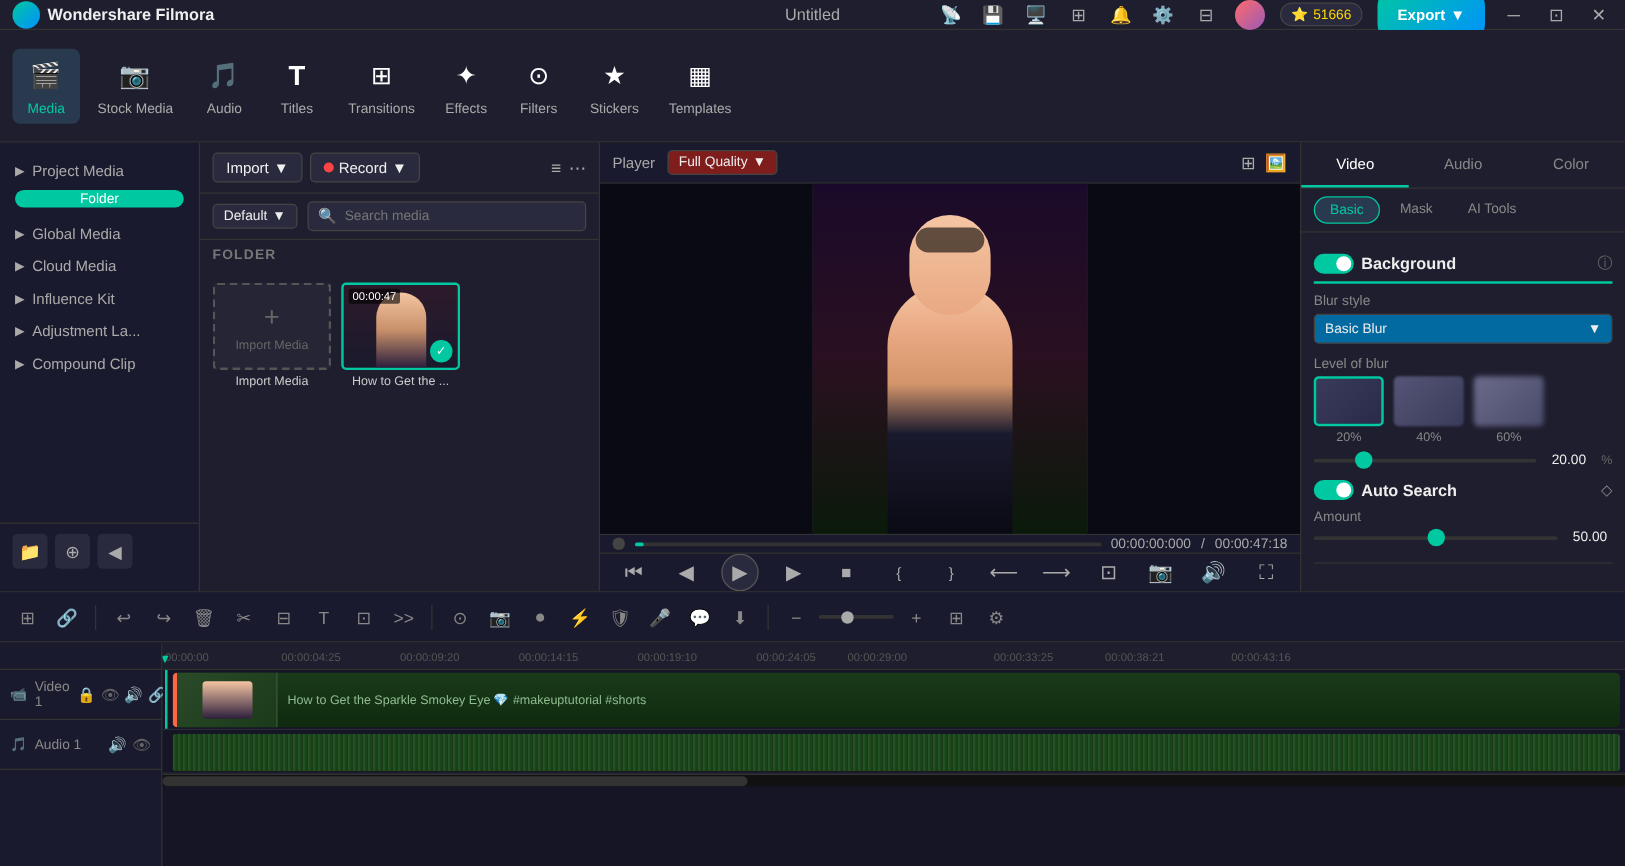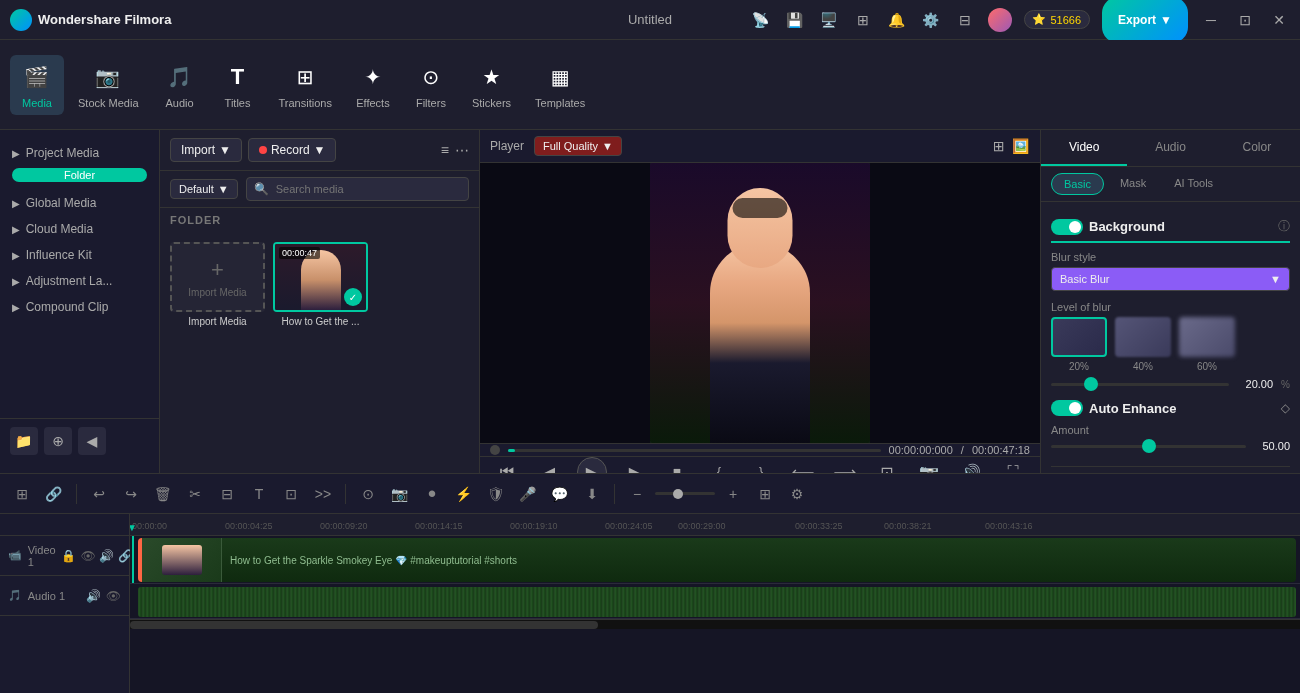--- a/index.html
+++ b/index.html
@@ -1,19 +1,19 @@
 <!DOCTYPE html>
 <html><head>
   <meta charset="utf-8">
   <style>
     * { box-sizing: border-box; margin: 0; padding: 0; }
     body { width: 1300px; height: 693px; background: #1a1a2e; color: #fff; font-family: 'Segoe UI', sans-serif; font-size: 12px; overflow: hidden; display: flex; flex-direction: column; }
 
     
-    .top-bar { height: 40px; background: #1e1e2e; display: flex; align-items: center; padding: 0 10px; border-bottom: 1px solid #333; }
+    .top-bar { height: 24px; background: #1e1e2e; display: flex; align-items: center; padding: 0 10px; border-bottom: 1px solid #333; }
     .top-bar .logo { display: flex; align-items: center; gap: 6px; margin-right: 20px; }
     .top-bar .logo-icon { width: 22px; height: 22px; background: linear-gradient(135deg, #00c8a0, #0090ff); border-radius: 50%; }
     .top-bar .logo-text { font-size: 13px; font-weight: bold; color: #eee; }
     .top-bar .menu-items { display: flex; gap: 18px; flex: 1; }
     .top-bar .menu-item { font-size: 12px; color: #ccc; cursor: pointer; }
     .top-bar .title { position: absolute; left: 50%; transform: translateX(-50%); font-size: 13px; color: #aaa; }
     .top-bar .right-icons { display: flex; align-items: center; gap: 12px; margin-left: auto; }
     .top-bar .icon-btn { width: 22px; height: 22px; display: flex; align-items: center; justify-content: center; color: #aaa; cursor: pointer; font-size: 14px; }
     .top-bar .avatar { width: 24px; height: 24px; border-radius: 50%; background: linear-gradient(135deg, #ff6b6b, #9b59b6); }
     .top-bar .coins { background: #2a2a3e; border: 1px solid #444; border-radius: 12px; padding: 2px 8px; font-size: 11px; display: flex; align-items: center; gap: 4px; color: #ffd700; }
@@ -91,33 +91,33 @@
     .sub-tab.active { background: #2a3a4e; color: #00c8a0; border: 1px solid #00c8a0; }
     .right-content { flex: 1; overflow-y: auto; padding: 10px; }
     .section-header { display: flex; align-items: center; gap: 6px; margin-bottom: 8px; padding: 6px 0; border-bottom: 2px solid #00c8a0; }
     .toggle-btn { width: 32px; height: 16px; border-radius: 8px; background: #00c8a0; position: relative; cursor: pointer; }
     .toggle-thumb { position: absolute; right: 2px; top: 2px; width: 12px; height: 12px; border-radius: 50%; background: #fff; }
     .section-title { font-size: 13px; font-weight: bold; color: #eee; flex: 1; }
     .info-icon { color: #666; font-size: 12px; }
     .diamond-icon { color: #888; font-size: 12px; }
     .property-row { margin-bottom: 10px; }
     .property-label { font-size: 11px; color: #888; margin-bottom: 4px; }
-    .property-select { width: 100%; background: #8b5cf6; border: 1px solid #444; border-radius: 4px; padding: 5px 8px; color: #eee; font-size: 11px; display: flex; align-items: center; justify-content: space-between; cursor: pointer; }
+    .property-select { width: 100%; background: #0369a1; border: 1px solid #444; border-radius: 4px; padding: 5px 8px; color: #eee; font-size: 11px; display: flex; align-items: center; justify-content: space-between; cursor: pointer; }
     .blur-options { display: flex; gap: 8px; margin-bottom: 6px; }
     .blur-option { display: flex; flex-direction: column; align-items: center; gap: 4px; }
     .blur-thumb { width: 56px; height: 40px; border-radius: 4px; position: relative; cursor: pointer; }
     .blur-thumb.selected { border: 2px solid #00c8a0; }
     .blur-thumb-0 { background: linear-gradient(135deg, #3a3a5a, #2a2a4a); }
     .blur-thumb-1 { background: linear-gradient(135deg, #555577, #3a3a5a); filter: blur(1px); }
     .blur-thumb-2 { background: linear-gradient(135deg, #6a6a8a, #4a4a6a); filter: blur(2px); }
     .blur-percent { font-size: 10px; color: #888; }
     .slider-row { display: flex; align-items: center; gap: 8px; }
     .slider { flex: 1; -webkit-appearance: none; height: 3px; background: #333; border-radius: 2px; outline: none; }
     .slider::-webkit-slider-thumb { -webkit-appearance: none; width: 14px; height: 14px; border-radius: 50%; background: #00c8a0; cursor: pointer; }
-    .slider-value { font-size: 11px; color: #eee; min-width: 36px; text-align: right; }
+    .slider-value { font-size: 11px; color: #eee; min-width: 36px; text-align: center; }
     .slider-unit { font-size: 10px; color: #666; }
     .auto-enhance-section { margin-top: 10px; }
     .ae-header { display: flex; align-items: center; gap: 6px; margin-bottom: 8px; }
     .amount-label { font-size: 11px; color: #888; margin-bottom: 4px; }
     .drop-shadow-section { margin-top: 14px; padding-top: 10px; border-top: 1px solid #333; }
 
     
     .timeline { height: 220px; background: #151525; border-top: 1px solid #333; display: flex; flex-direction: column; }
     .timeline-toolbar { height: 40px; display: flex; align-items: center; padding: 0 8px; gap: 4px; border-bottom: 1px solid #333; background: #1a1a2e; }
     .timeline-btn { width: 28px; height: 28px; display: flex; align-items: center; justify-content: center; color: #888; cursor: pointer; font-size: 14px; border-radius: 4px; }
@@ -399,21 +399,21 @@
           <span class="slider-value">20.00</span>
           <span class="slider-unit">%</span>
         </div>
       </div>
 
       <div class="auto-enhance-section">
         <div class="ae-header">
           <div class="toggle-btn">
             <div class="toggle-thumb"></div>
           </div>
-          <span class="section-title">Auto Enhance</span>
+          <span class="section-title">Auto Search</span>
           <span class="diamond-icon">◇</span>
         </div>
         <div class="amount-label">Amount</div>
         <div class="slider-row">
           <input type="range" class="slider" min="0" max="100" value="50" style="">
           <span class="slider-value">50.00</span>
         </div>
       </div>
 
       <div class="drop-shadow-section">

